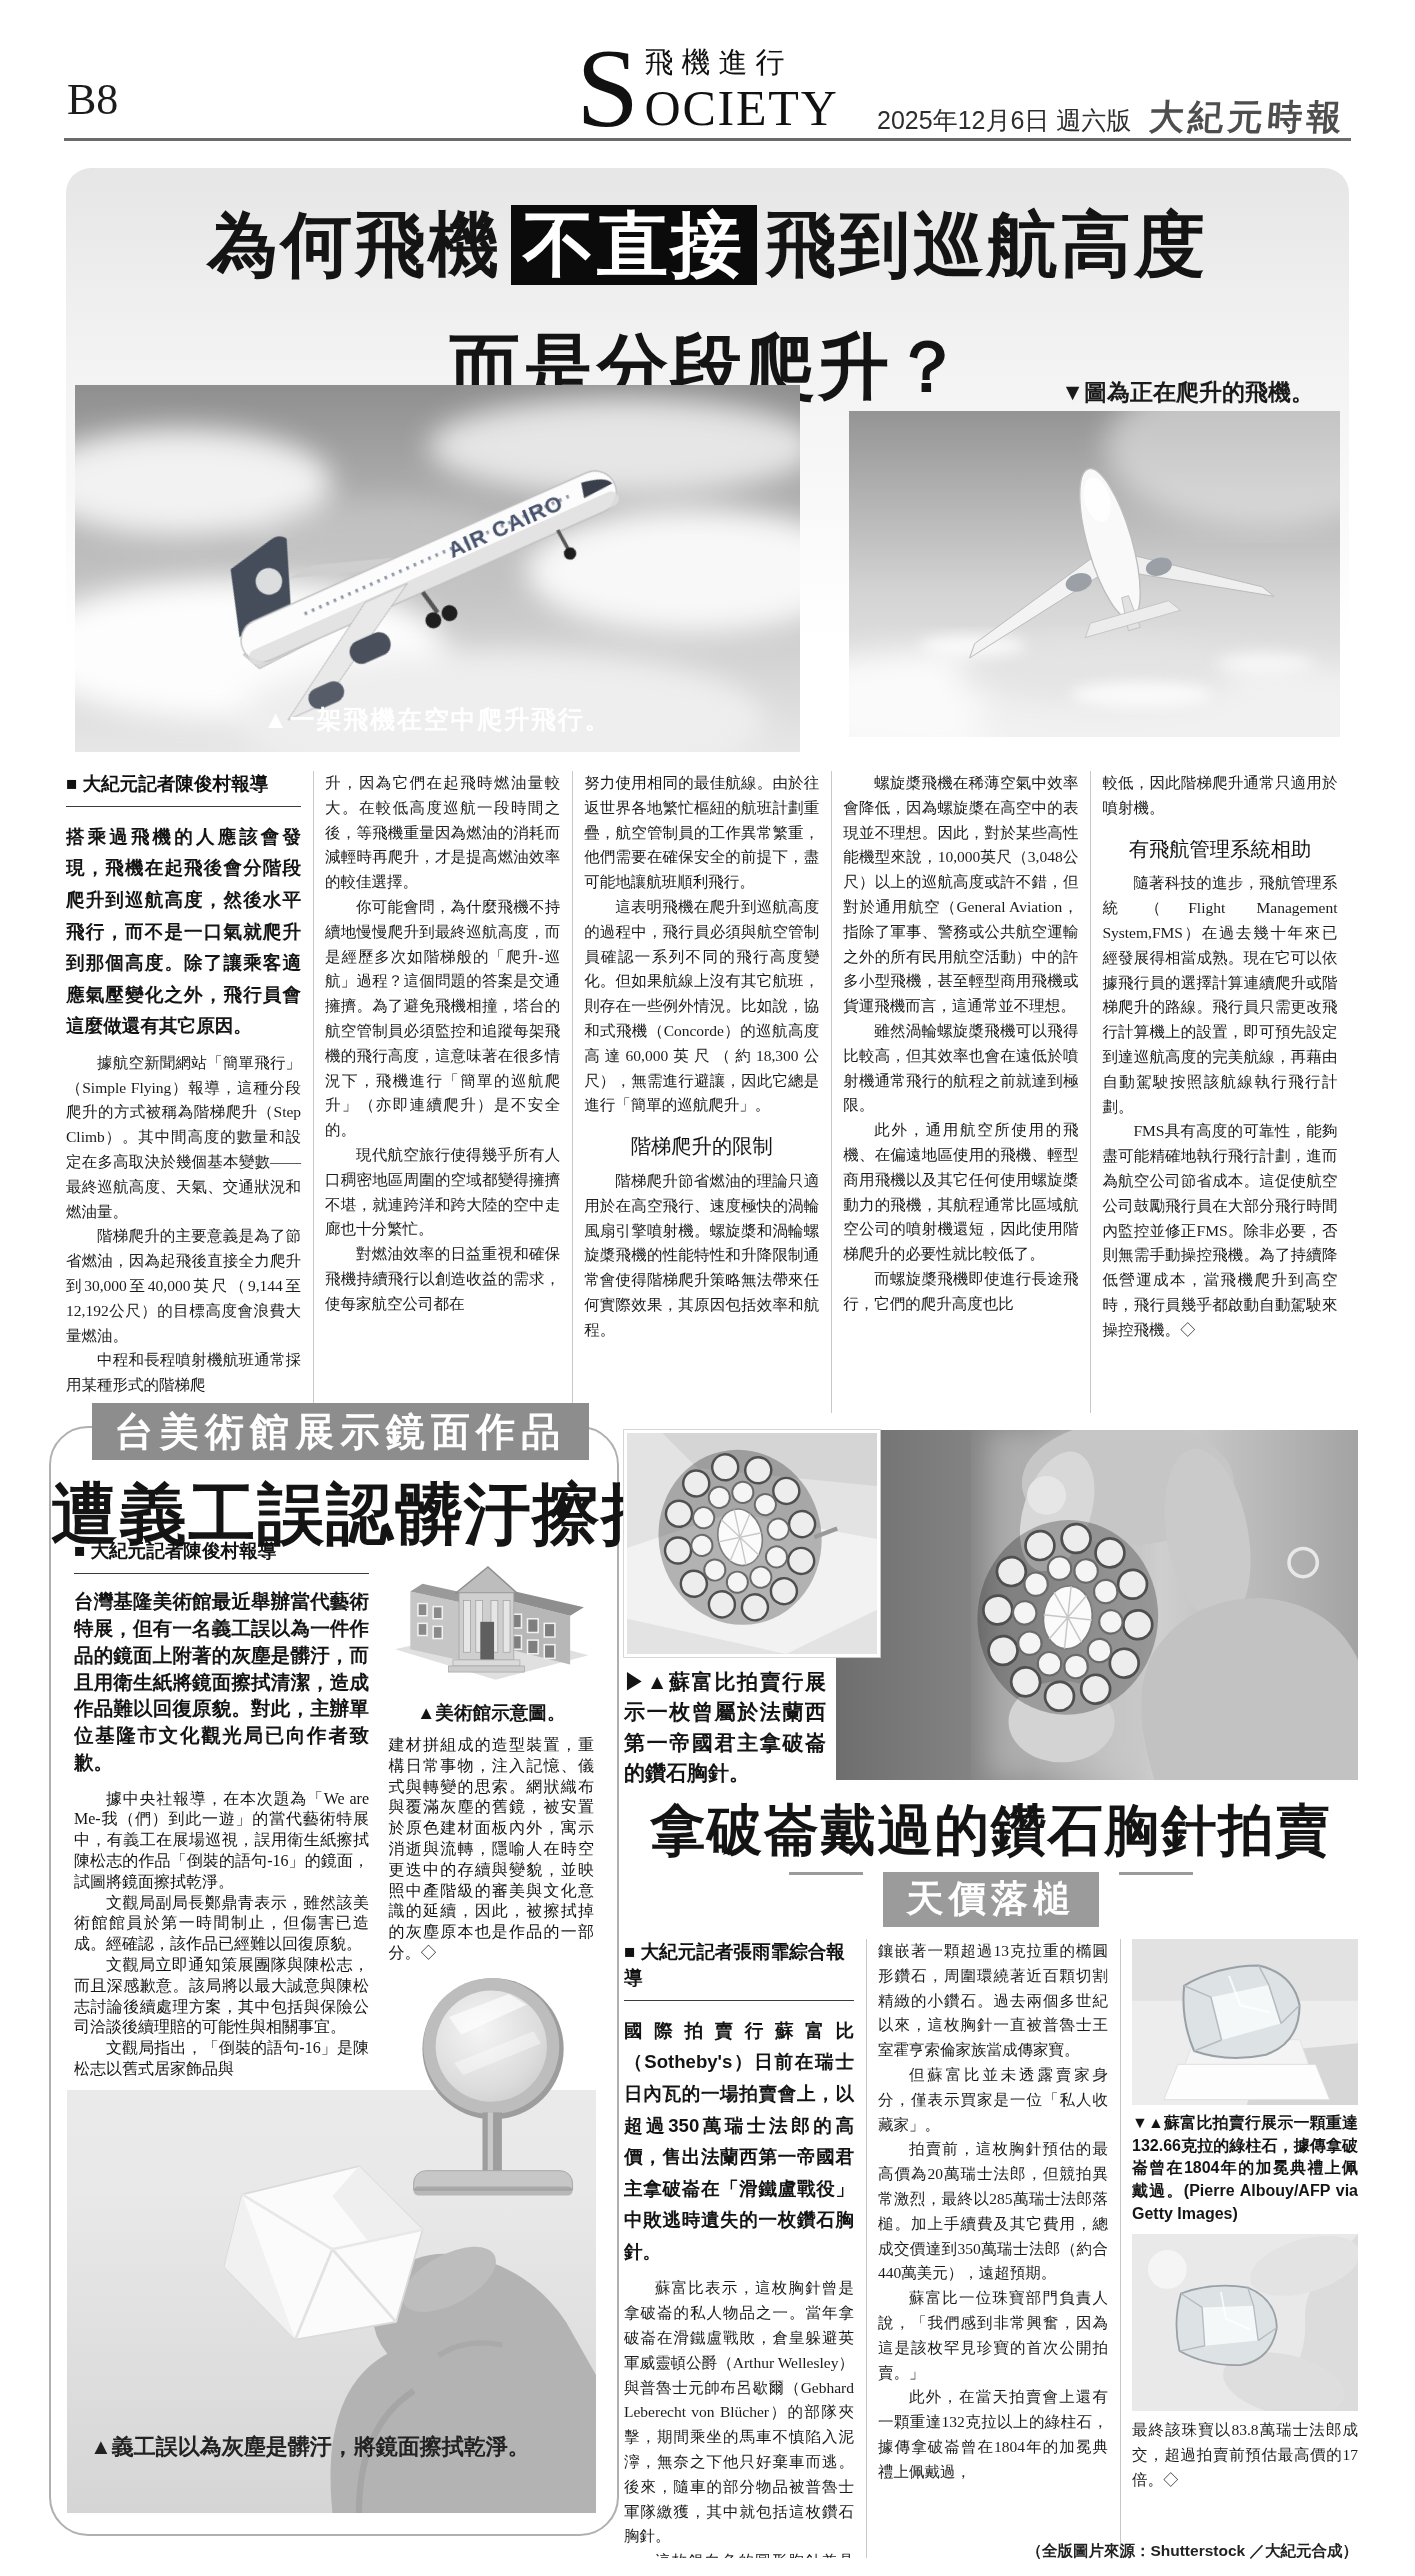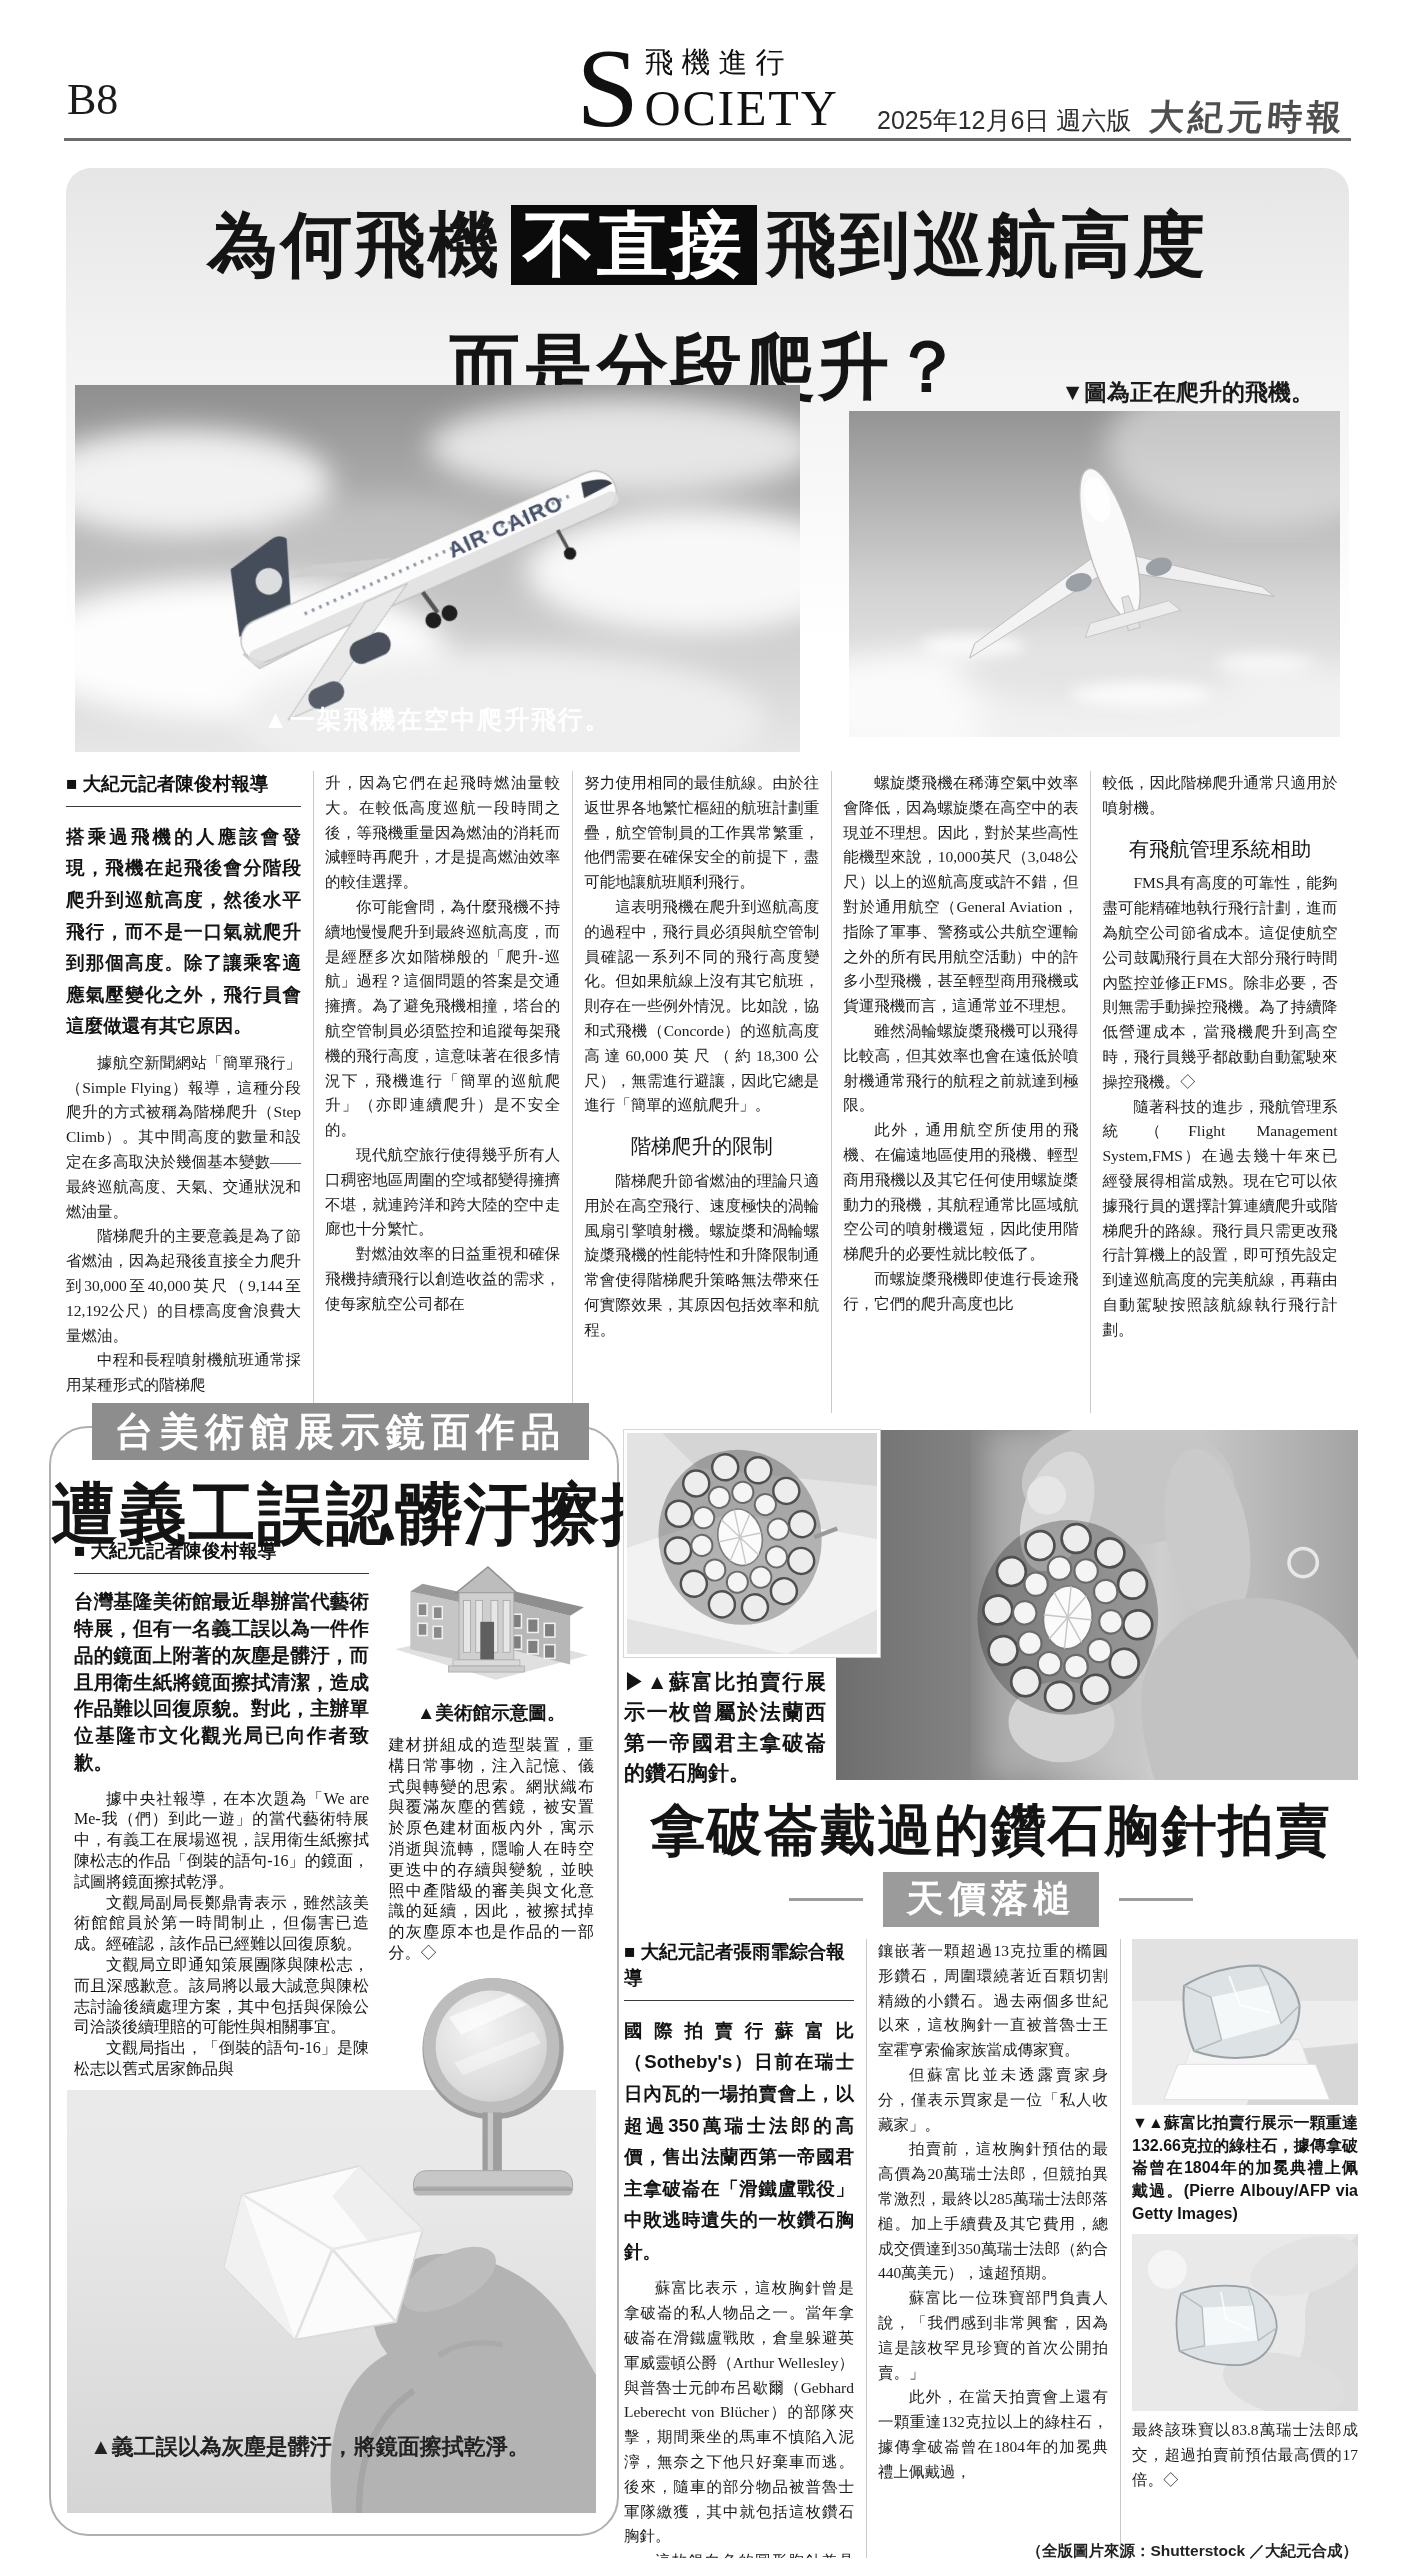--- a/index.html
+++ b/index.html
@@ -64,21 +64,21 @@
   .tissue-photo .cap{position:absolute;left:23px;bottom:51px;font-size:22px;font-weight:700;color:#222;}
   
   .nap{position:absolute;left:624px;top:1426px;width:734px;height:1136px;}
   .nap-big{position:absolute;left:212px;top:3.5px;width:522px;height:350px;z-index:1;}
   .nap-inset{position:absolute;left:0;top:3.5px;width:250px;height:221px;z-index:2;border:3.5px solid #fff;
              box-shadow:0 0 0 0.9px #d2d2d2;}
   .nap-cap1{position:absolute;left:0;top:241px;width:202px;font-size:21px;font-weight:700;
             line-height:1.45;text-align:justify;z-index:2;}
   .nap-headline{position:absolute;top:368px;width:100%;text-align:center;font-size:55px;font-weight:900;
                 letter-spacing:1.8px;white-space:nowrap;}
-  .nap-badgerow{position:absolute;top:446px;width:100%;display:flex;align-items:center;justify-content:center;gap:20px;}
+  .nap-badgerow{position:absolute;top:446px;width:100%;display:flex;justify-content:center;gap:20px;}
   .badge-line{width:74px;height:2.7px;background:#9b9b9b;}
   .badge{background:#9b9b9b;color:#fff;font-size:37px;font-weight:700;letter-spacing:5.3px;
          padding:5.3px 23px;line-height:1.2;}
   .nap-cols{position:absolute;left:0;top:513px;width:734px;height:619px;display:flex;}
   .nap-c3{flex:none;width:226px;padding:0 0 0 11.5px;border-left:0.9px solid #c9c9c9;position:relative;}
   .gem-fig1{width:100%;height:166px;margin-bottom:7px;}
   .gem-fig2{width:100%;height:177px;margin:8.8px 0 7px 0;}
   .gem-cap{font-size:16px;font-weight:700;line-height:1.42;text-align:justify;}
   .credit{position:absolute;right:0;bottom:0;width:389px;text-align:right;font-size:15.5px;font-weight:700;color:#222;}
 </style>
@@ -265,22 +265,22 @@
     </div>
     <div class="col">
       <p class="bp ind">螺旋槳飛機在稀薄空氣中效率會降低，因為螺旋槳在高空中的表現並不理想。因此，對於某些高性能機型來說，10,000英尺（3,048公尺）以上的巡航高度或許不錯，但對於通用航空（General Aviation，指除了軍事、警務或公共航空運輸之外的所有民用航空活動）中的許多小型飛機，甚至輕型商用飛機或貨運飛機而言，這通常並不理想。</p>
       <p class="bp ind">雖然渦輪螺旋槳飛機可以飛得比較高，但其效率也會在遠低於噴射機通常飛行的航程之前就達到極限。</p>
       <p class="bp ind">此外，通用航空所使用的飛機、在偏遠地區使用的飛機、輕型商用飛機以及其它任何使用螺旋槳動力的飛機，其航程通常比區域航空公司的噴射機還短，因此使用階梯爬升的必要性就比較低了。</p>
       <p class="bp ind">而螺旋槳飛機即使進行長途飛行，它們的爬升高度也比</p>
     </div>
     <div class="col">
       <p class="bp">較低，因此階梯爬升通常只適用於噴射機。</p>
       <h3 class="subhead">有飛航管理系統相助</h3>
+      <p class="bp ind">隨著科技的進步，飛航管理系統（Flight Management System,FMS）在過去幾十年來已經發展得相當成熟。現在它可以依據飛行員的選擇計算連續爬升或階梯爬升的路線。飛行員只需更改飛行計算機上的設置，即可預先設定到達巡航高度的完美航線，再藉由自動駕駛按照該航線執行飛行計劃。</p>
       <p class="bp ind">FMS具有高度的可靠性，能夠盡可能精確地執行飛行計劃，進而為航空公司節省成本。這促使航空公司鼓勵飛行員在大部分飛行時間內監控並修正FMS。除非必要，否則無需手動操控飛機。為了持續降低營運成本，當飛機爬升到高空時，飛行員幾乎都啟動自動駕駛來操控飛機。◇</p>
-      <p class="bp ind">隨著科技的進步，飛航管理系統（Flight Management System,FMS）在過去幾十年來已經發展得相當成熟。現在它可以依據飛行員的選擇計算連續爬升或階梯爬升的路線。飛行員只需更改飛行計算機上的設置，即可預先設定到達巡航高度的完美航線，再藉由自動駕駛按照該航線執行飛行計劃。</p>
     </div>
   </div>
 
   <div class="mirror-box">
     <div class="m-banner">台美術館展示鏡面作品</div>
     <div class="m-headline">遭義工誤認髒汙擦拭</div>
     <div class="m-cols">
       <div class="m-c1">
         <p class="byline">■ 大紀元記者陳俊村報導</p>
         <p class="m-lead">台灣基隆美術館最近舉辦當代藝術特展，但有一名義工誤以為一件作品的鏡面上附著的灰塵是髒汙，而且用衛生紙將鏡面擦拭清潔，造成作品難以回復原貌。對此，主辦單位基隆市文化觀光局已向作者致歉。</p>

